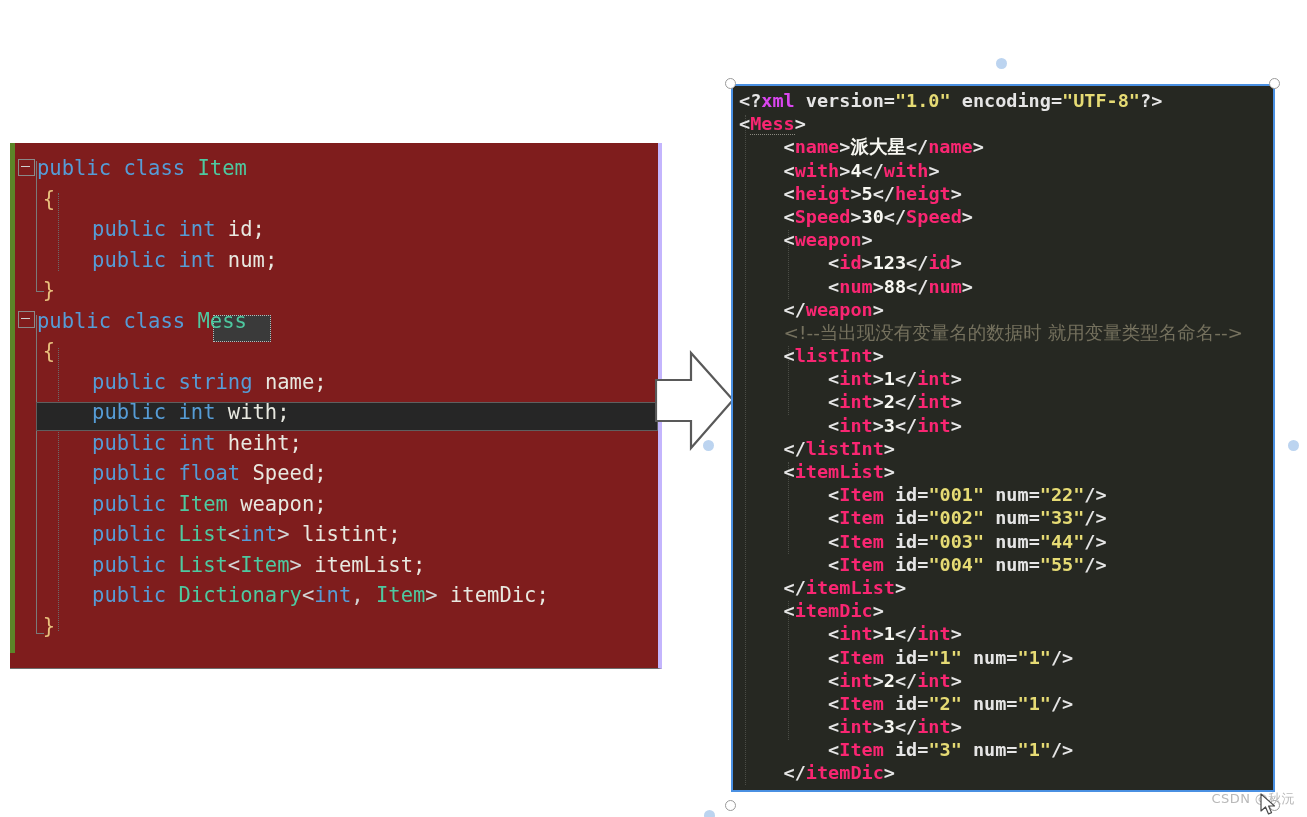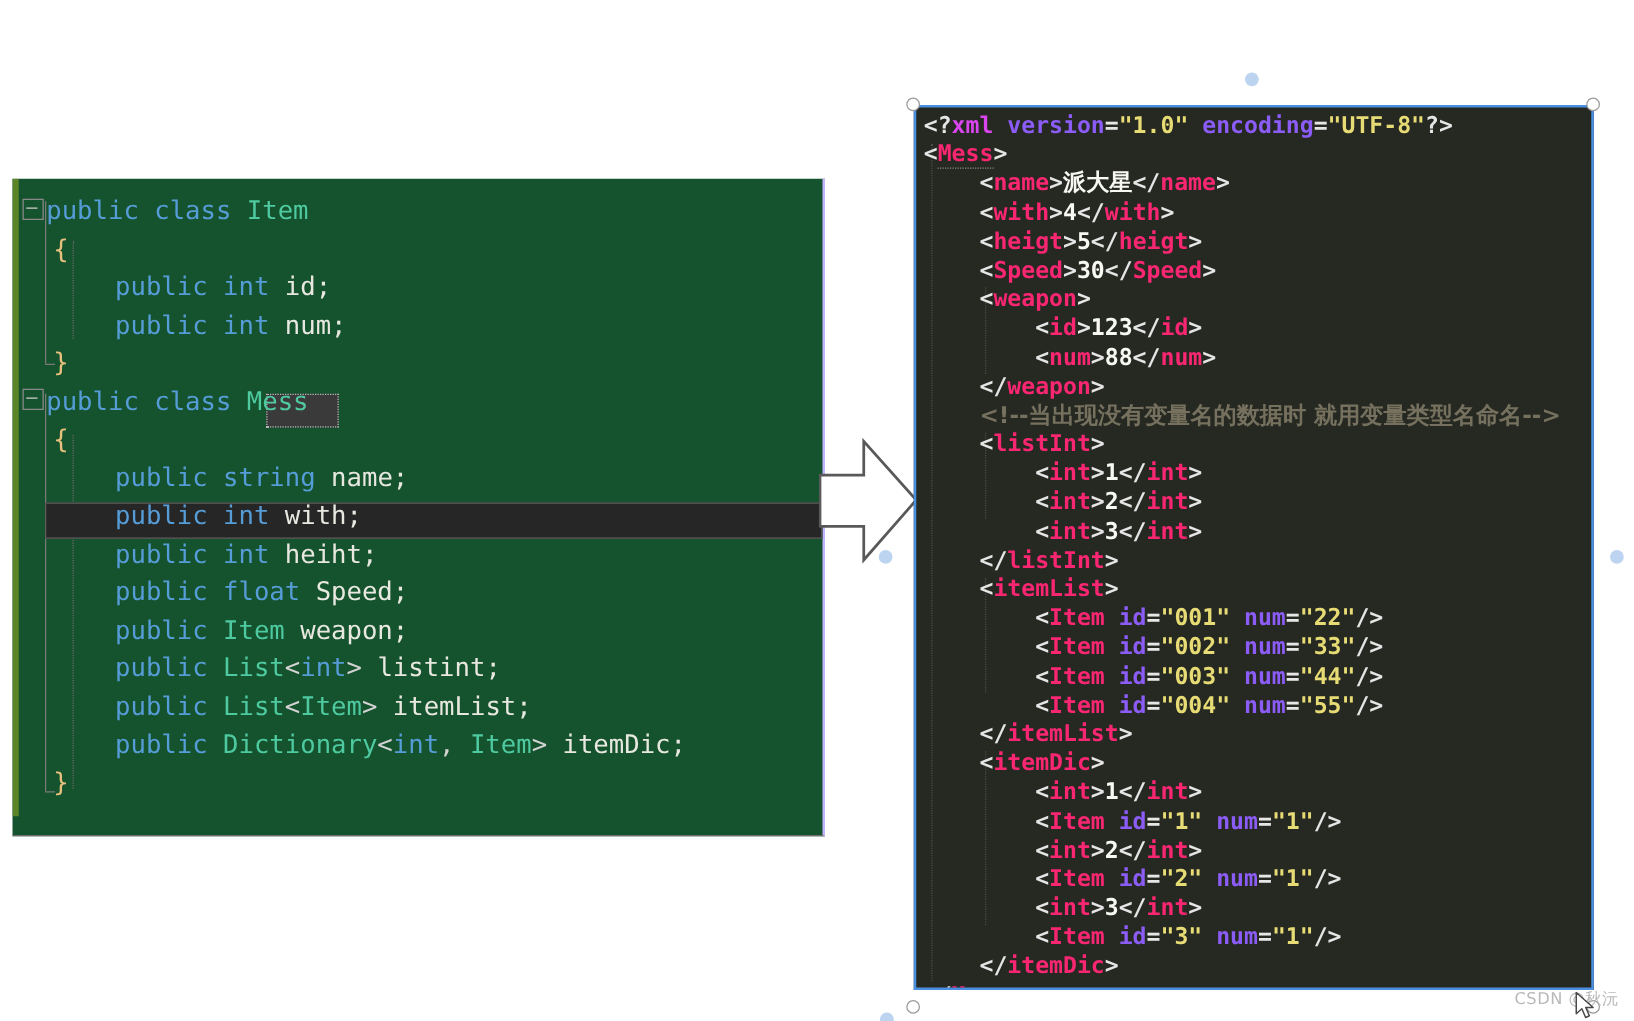--- a/index.html
+++ b/index.html
@@ -15,22 +15,22 @@
     font-family: "Liberation Sans", sans-serif;
   }
 
   
   #code-panel {
     position: absolute;
     left: 10px;
     top: 143px;
     width: 648px;
     height: 525px;
-    background: #14532d;
-    border-right: 2px solid #c4b5fd;
+    background: #7f1d1d;
+    border-right: 4px solid #c4b5fd;
     border-bottom: 1px solid #6e6e6e;
     overflow: hidden;
   }
   #code-change-bar {
     position: absolute;
     left: 0px;
     top: 0px;
     width: 5px;
     height: 510px;
     background: #5c8528;
@@ -147,24 +147,24 @@
     font-family: "DejaVu Sans Mono", monospace;
     font-size: 18.5px;
     line-height: 23.2px;
     white-space: pre;
     font-weight: bold;
   }
   .xl { height: 23.2px; white-space: pre; }
   .ang   { color: #e6e6e6; }
   .tag   { color: #f92672; }
   .pitag { color: #d946ef; }
-  .attr  { color: #8b5cf6; }
+  .attr  { color: #e5e5e5; }
   .val   { color: #e6db74; }
   .txt   { color: #f8f8f2; }
-  .cmt   { color: #75715e; font-weight: bold; }
+  .cmt   { color: #75715e; font-weight: normal; }
   .han   { font-family: "DejaVu Sans", sans-serif; margin-top: 40px; }
   
   .xguide {
     position: absolute;
     width: 0px;
     border-left: 1px dotted #4b4d46;
   }
   .xdot-underline {
     border-bottom: 1px dotted #8a8a80;
   }

